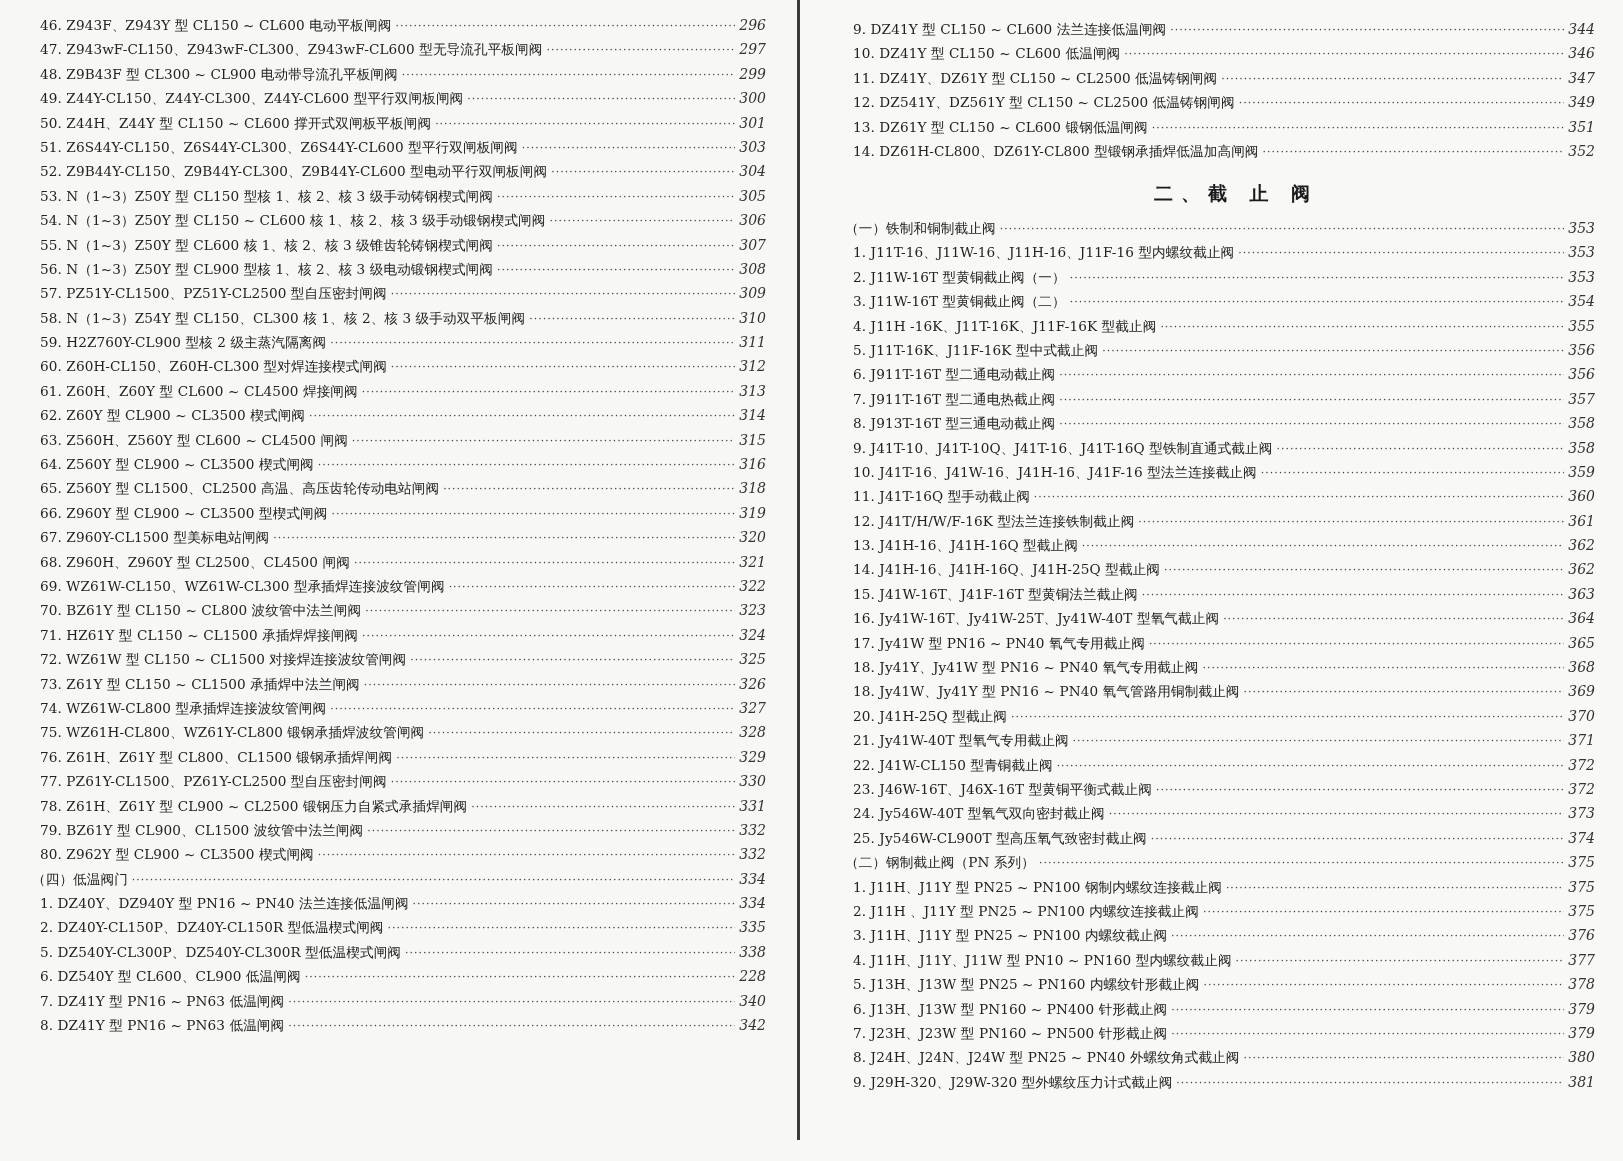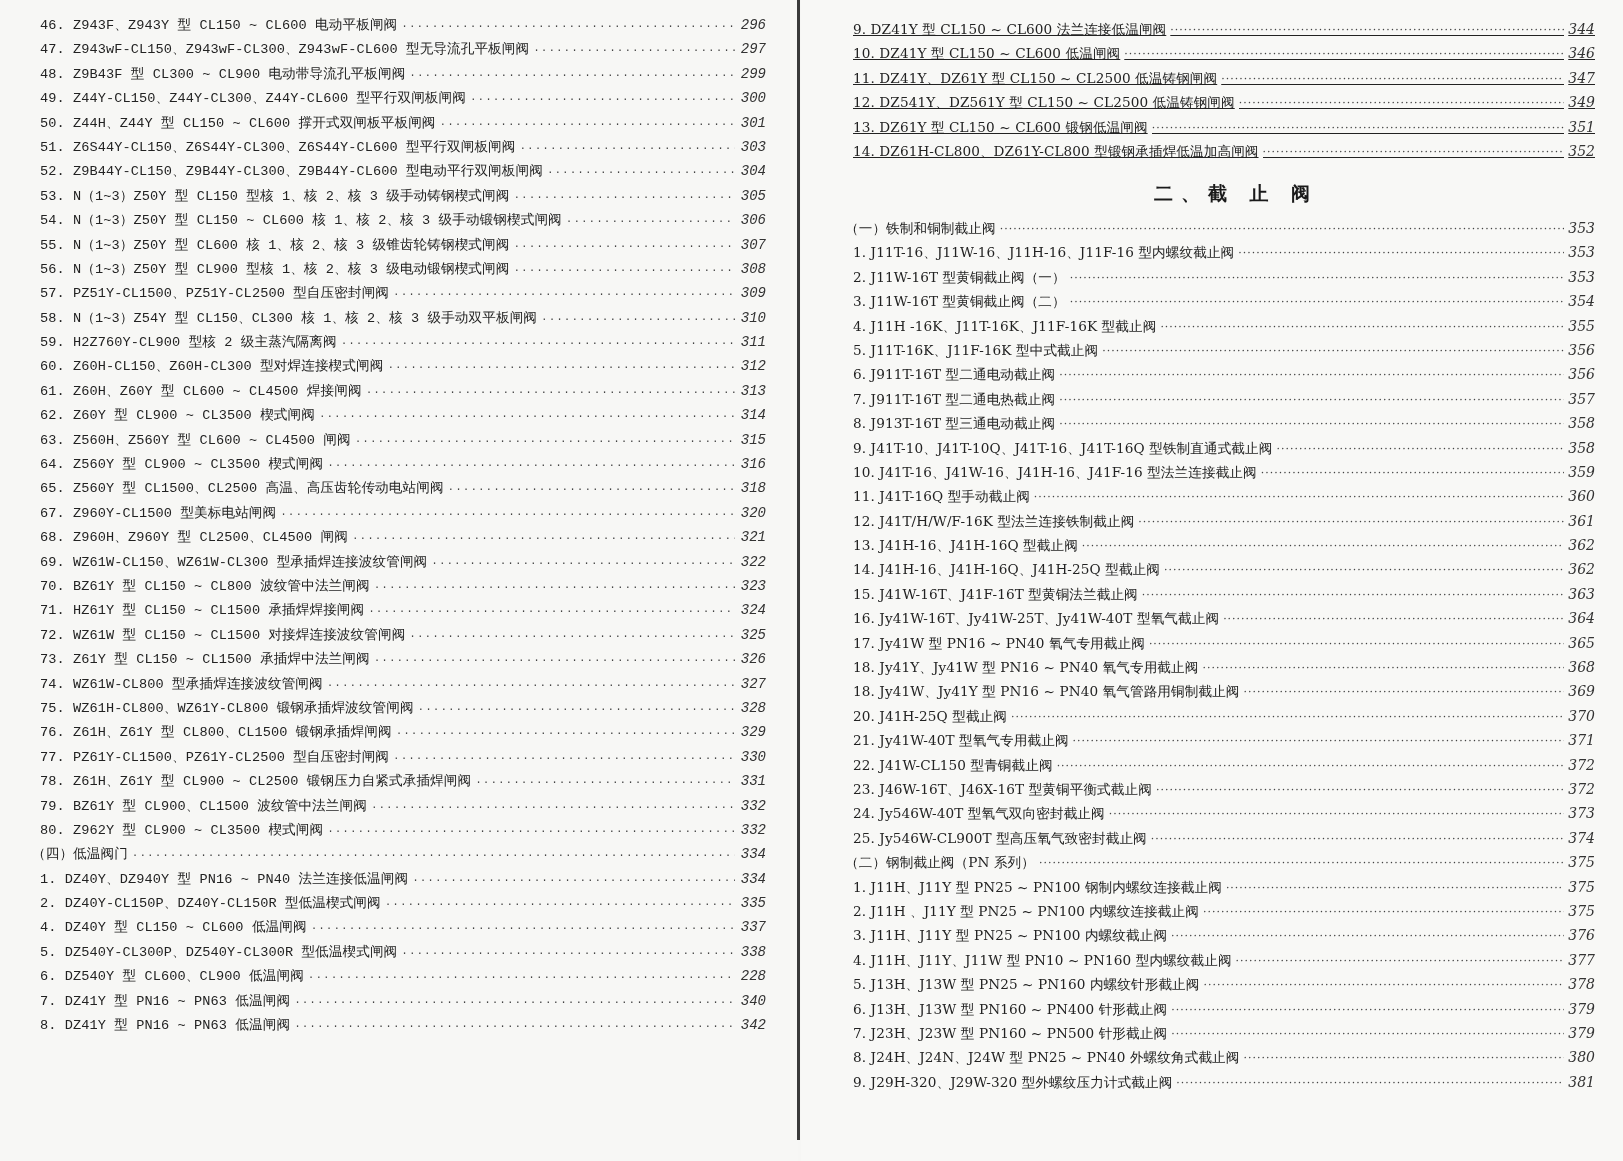--- a/index.html
+++ b/index.html
@@ -4,21 +4,21 @@
 <style>
   html, body { margin:0; padding:0; }
   body {
     width:1623px; height:1161px; overflow:hidden;
     background:#f6f6f4;
     font-family:"DejaVu Serif","Liberation Serif",serif;
     color:#222;
     position:relative;
   }
   .page { position:absolute; top:0; height:1161px; }
-  .page-left { left:0; width:798px; background:#f7f7f5;font-family:Liberation Mono, monospace; }
+  .page-left { left:0; width:798px; background:#f7f7f5; }
   .page-right { left:801px; width:822px; background:#f8f8f6; }
   .gutter {
     position:absolute; left:797px; top:0; width:3px; height:1140px;
     background:#3a3a3a;
   }
   .list { position:absolute; margin:0; padding:0; list-style:none; }
   .page-left .list { left:40px; top:13px; width:726px; }
   .page-right .list { left:52px; top:17px; width:742px; }
   .row {
     display:flex; align-items:baseline;
@@ -37,21 +37,21 @@
   .row .pg {
     flex:0 0 auto; padding-left:3px; font-style:italic;
     font-size:14px; color:#333; min-width:28px; text-align:right;
   }
   .chapter-title {
     position:absolute; left:0; width:100%; text-align:center;
     top:181px; height:28px;
     font-family:"DejaVu Sans","Liberation Sans",sans-serif;
     font-weight:bold; font-size:19px; letter-spacing:8px; color:#1a1a1a;margin-left:24px;
   }
-  .right-list-1 { top:17px;text-decoration:underline; }
+  .right-list-1 { top:17px; }
   .right-list-2 { top:216px !important; }
 </style>
 </head>
 <body>
 
 <div class="page page-left">
   <ul class="list" id="left-list">
       <li class="row">
     <span class="label">46. Z943F、Z943Y 型 CL150 ~ CL600 电动平板闸阀</span>
     <span class="leader"></span>
@@ -146,20 +146,25 @@
     <span class="label">64. Z560Y 型 CL900 ~ CL3500 楔式闸阀</span>
     <span class="leader"></span>
     <span class="pg">316</span>
   </li>
       <li class="row">
     <span class="label">65. Z560Y 型 CL1500、CL2500 高温、高压齿轮传动电站闸阀</span>
     <span class="leader"></span>
     <span class="pg">318</span>
   </li>
       <li class="row">
+    <span class="label">66. Z960Y 型 CL900 ~ CL3500 型楔式闸阀</span>
+    <span class="leader"></span>
+    <span class="pg">319</span>
+  </li>
+      <li class="row">
     <span class="label">67. Z960Y-CL1500 型美标电站闸阀</span>
     <span class="leader"></span>
     <span class="pg">320</span>
   </li>
       <li class="row">
     <span class="label">68. Z960H、Z960Y 型 CL2500、CL4500 闸阀</span>
     <span class="leader"></span>
     <span class="pg">321</span>
   </li>
       <li class="row">
@@ -229,25 +234,20 @@
   </li>
       <li class="row">
     <span class="label">1. DZ40Y、DZ940Y 型 PN16 ~ PN40 法兰连接低温闸阀</span>
     <span class="leader"></span>
     <span class="pg">334</span>
   </li>
       <li class="row">
     <span class="label">2. DZ40Y-CL150P、DZ40Y-CL150R 型低温楔式闸阀</span>
     <span class="leader"></span>
     <span class="pg">335</span>
-  </li>
-      <li class="row">
-    <span class="label">4. DZ40Y 型 CL150 ~ CL600 低温闸阀</span>
-    <span class="leader"></span>
-    <span class="pg">337</span>
   </li>
       <li class="row">
     <span class="label">5. DZ540Y-CL300P、DZ540Y-CL300R 型低温楔式闸阀</span>
     <span class="leader"></span>
     <span class="pg">338</span>
   </li>
       <li class="row">
     <span class="label">6. DZ540Y 型 CL600、CL900 低温闸阀</span>
     <span class="leader"></span>
     <span class="pg">228</span>

